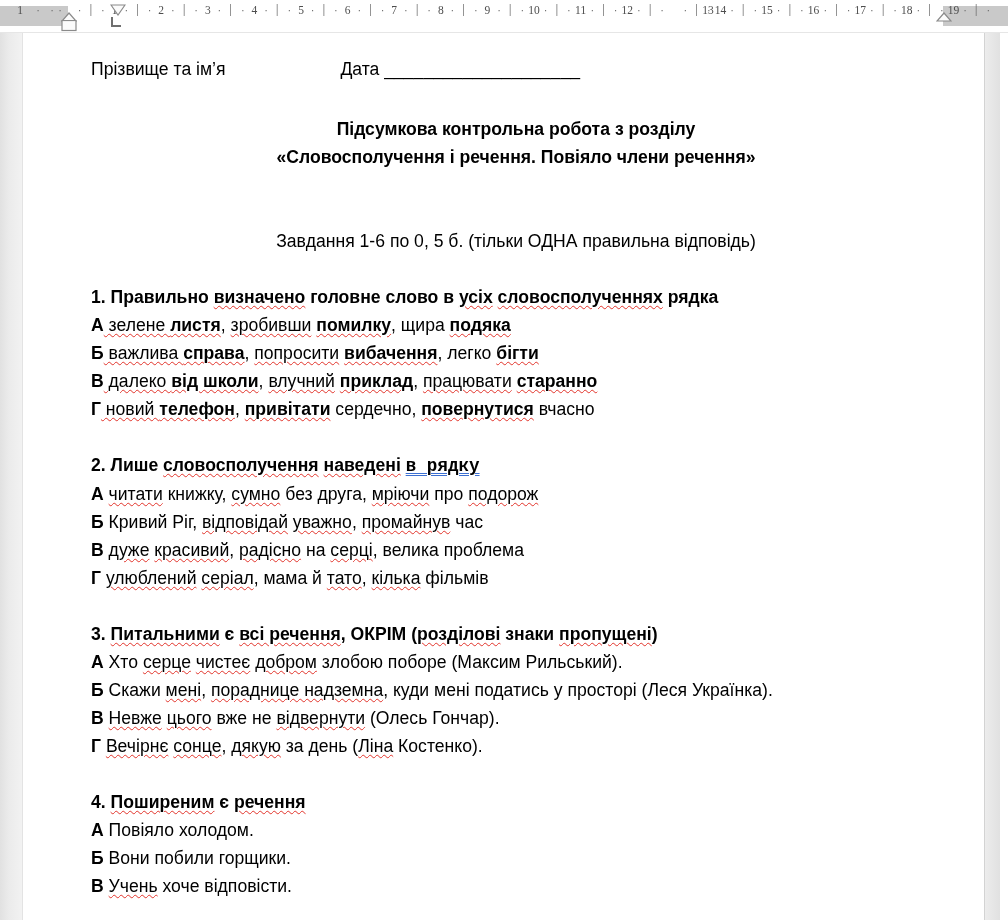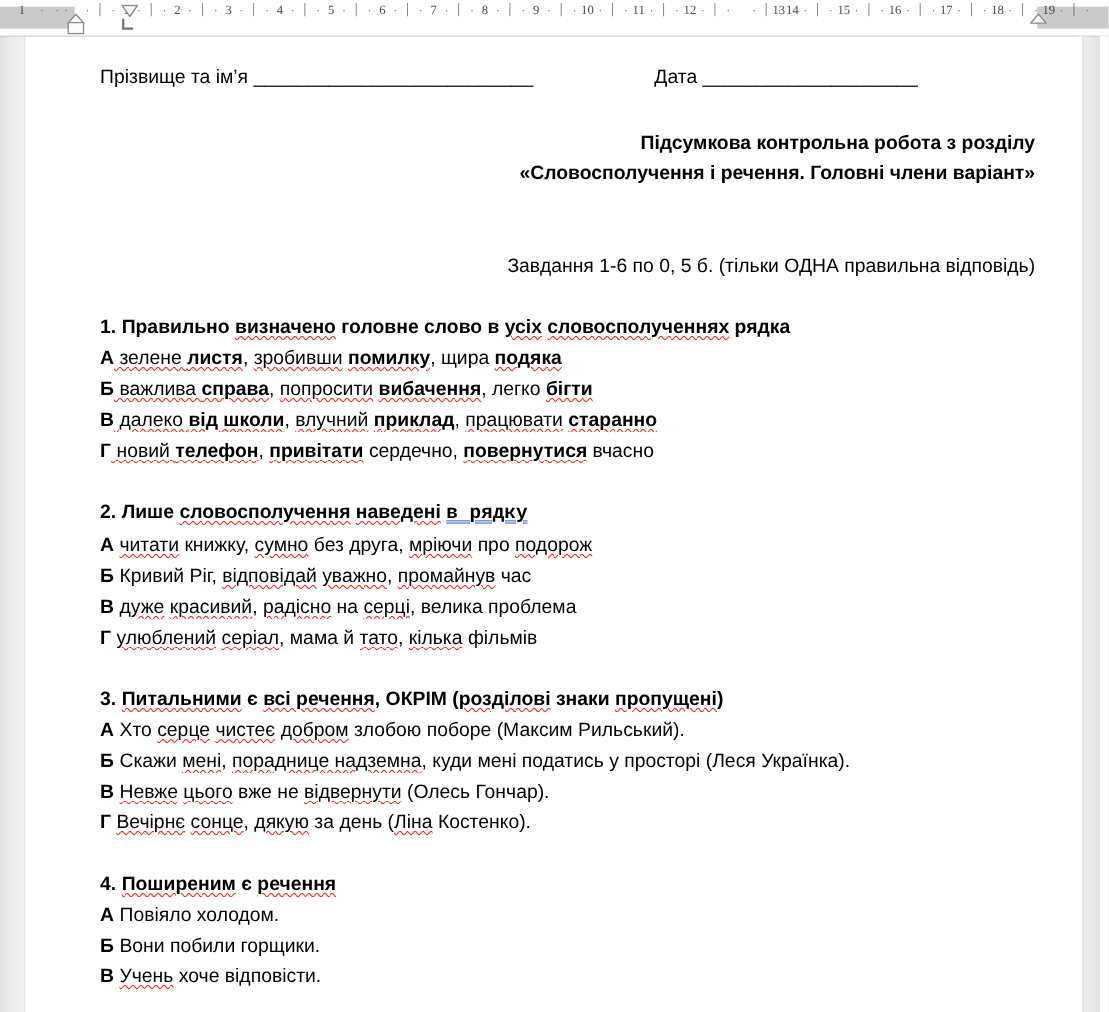--- a/index.html
+++ b/index.html
@@ -106,21 +106,21 @@
     top: 0; left: 0;
     width: 963px;
     padding: 22px 45px 0 68px;
     font-family: "Liberation Sans", "DejaVu Sans", sans-serif;
     font-size: 17.6px;
     line-height: 28px;
     color: #000000;
   }
 
   .p { margin: 0; white-space: pre-wrap; }
-  .p.center { text-align: right; }
+  .p.center { text-align: center; }
   .p.blank { height: 28px; }
   .b { font-weight: bold; }
 
   .hdr-row {
     display: flex;
     justify-content: flex-start;
     align-items: baseline;
     margin: 0 0 4px 0;
   }
   .hdr-gap { display: inline-block; width: 110px; }
@@ -263,27 +263,27 @@
   </div>
 
   <div class="canvas">
     <div class="page-shadow-l"></div>
     <div class="page-shadow-r"></div>
 
     <div class="page">
       <div class="doc" id="doc-body">
 
         <div class="p hdr-row">
-          <span>Прізвище та ім’я </span><span>__________________________</span><span class="hdr-gap"></span><span>Дата </span><span>____________________</span>
+          <span>Прізвище та ім’я </span><span class="hdr-gap"></span><span>Дата </span><span>____________________</span>
         </div>
 
         <div class="p blank"></div>
 
         <div class="p center b">Підсумкова контрольна робота з розділу</div>
-        <div class="p center b">«Словосполучення і речення. Головні члени варіант»</div>
+        <div class="p center b">«Словосполучення і речення. Повіяло члени речення»</div>
 
         <div class="p blank"></div>
 
 
         <div class="p blank"></div>
 
         <div class="p center">Завдання 1-6 по 0, 5 б. (тільки ОДНА правильна відповідь)</div>
 
         <div class="p blank"></div>
 

